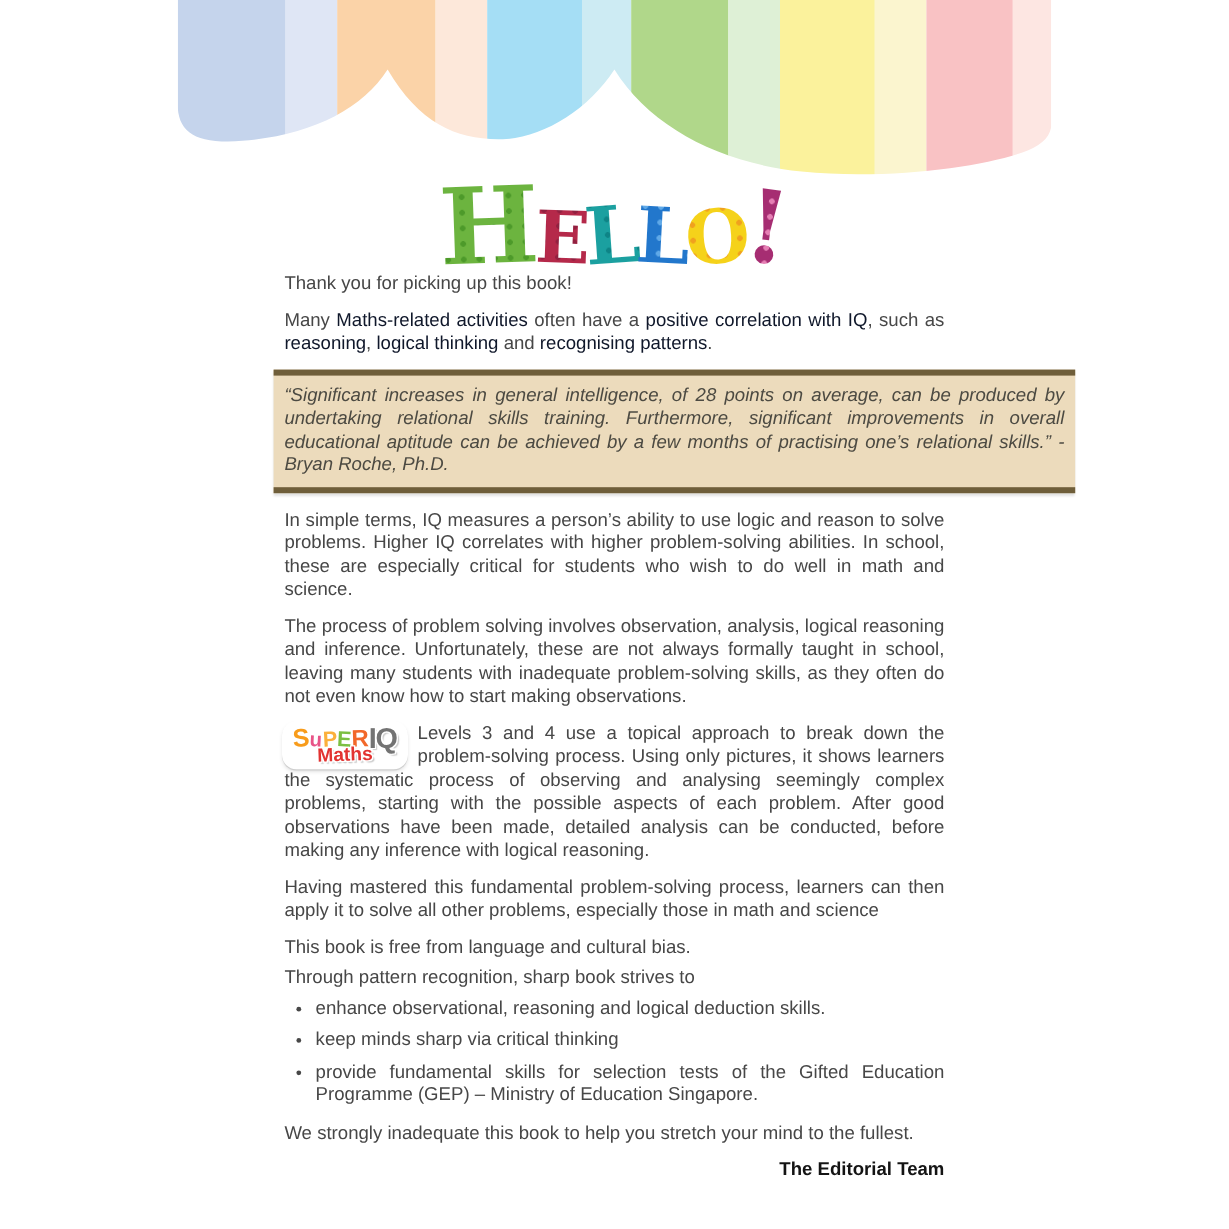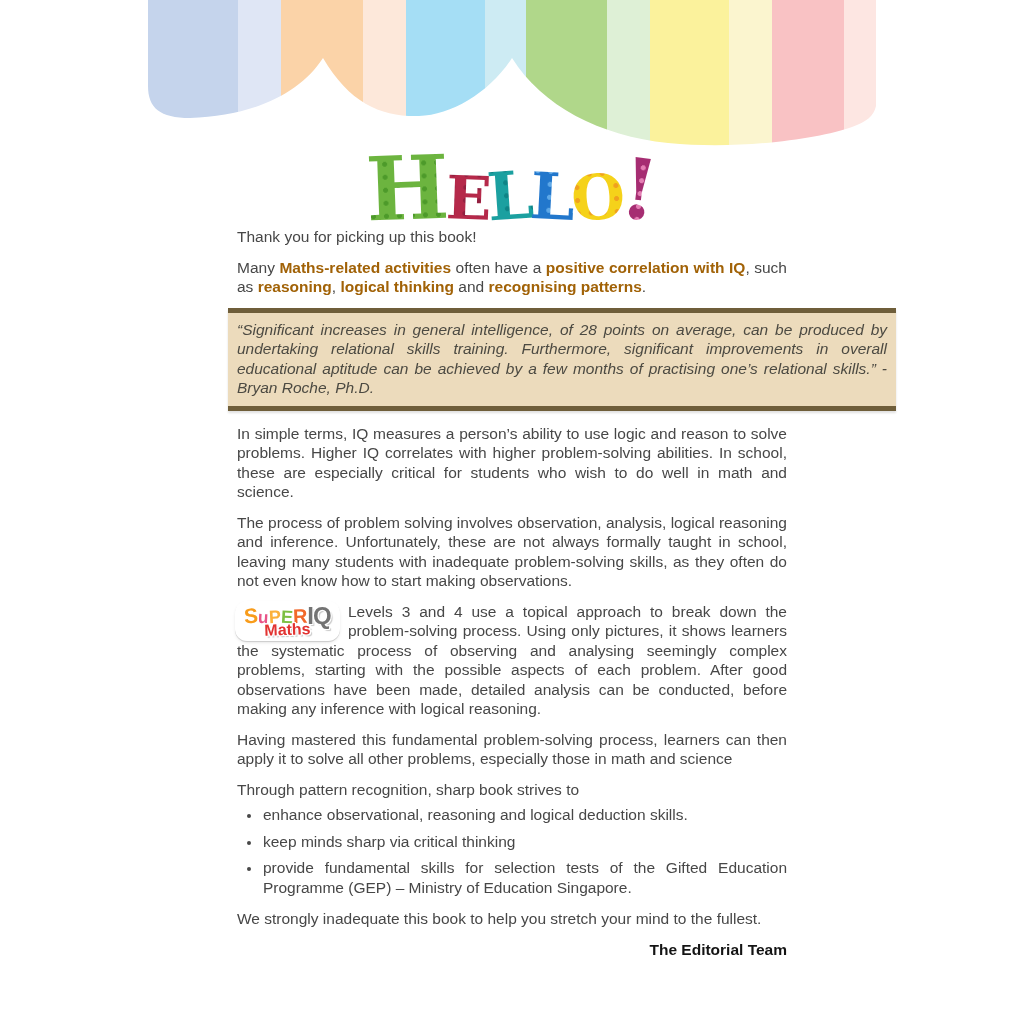--- a/index.html
+++ b/index.html
@@ -28,21 +28,21 @@
     }
   }
   
   .content {
     position:absolute; left:237px; top:227px; width:550px;
     font-size:15.5px; line-height:19.5px; color:#474747;
     text-align:justify;
   }
   .content p { margin:0 0 11px 0; }
   p.tight { margin-bottom:6px; }
-  .b-blue { font-weight:bold; color:#a16207; }
+  .b-blue { font-weight:normal; color:#0f172a; }
   
   .quote-box {
     background:#ecdbbc;
     border-top:5px solid #6f5e3a; border-bottom:5px solid #6f5e3a;
     margin:2px 0 13px -9px; padding:7px 9px 8px 9px; width:668px; box-sizing:border-box;
     box-shadow:0 2px 2px rgba(0,0,0,.12);
   }
   .quote-box p { margin:0; font-style:italic; color:#4c4a42; }
   
   .logo {
@@ -127,20 +127,21 @@
         <span class="logo-row1">
             <span id="logo-super"><span class="logo-letter" style="color: rgb(248, 156, 27); font-size: 21px; transform: rotate(-4deg);">S</span><span class="logo-letter" style="color: rgb(232, 84, 135); font-size: 17px; transform: rotate(3deg);">u</span><span class="logo-letter" style="color: rgb(251, 176, 59); font-size: 18px; transform: rotate(-3deg);">P</span><span class="logo-letter" style="color: rgb(124, 191, 66); font-size: 18px; transform: rotate(3deg);">E</span><span class="logo-letter" style="color: rgb(242, 104, 42); font-size: 20px; transform: rotate(-2deg);">R</span></span>
             <span class="logo-iq">IQ</span>
           </span>
         <span class="logo-maths">Maths</span>
       </span><span>Levels 3 and 4 use a topical approach to break down the problem-solving process. Using only pictures, it shows learners the systematic process of observing and analysing seemingly complex problems, starting with the possible aspects of each problem. After good observations have been made, detailed analysis can be conducted, before making any inference with logical reasoning.</span>
     </p>
 
     <p>Having mastered this fundamental problem-solving process, learners can then apply it to solve all other problems, especially those in math and science</p>
 
+    <p class="tight">This book is free from language and cultural bias.</p>
 
     <p class="tight">Through pattern recognition, sharp book strives to</p>
 
     <ul class="bullets" id="bullet-list">
         <li>enhance observational, reasoning and logical deduction skills.</li>
         <li>keep minds sharp via critical thinking</li>
         <li>provide fundamental skills for selection tests of the Gifted Education Programme (GEP) – Ministry of Education Singapore.</li>
       </ul>
 
     <p>We strongly inadequate this book to help you stretch your mind to the fullest.</p>

